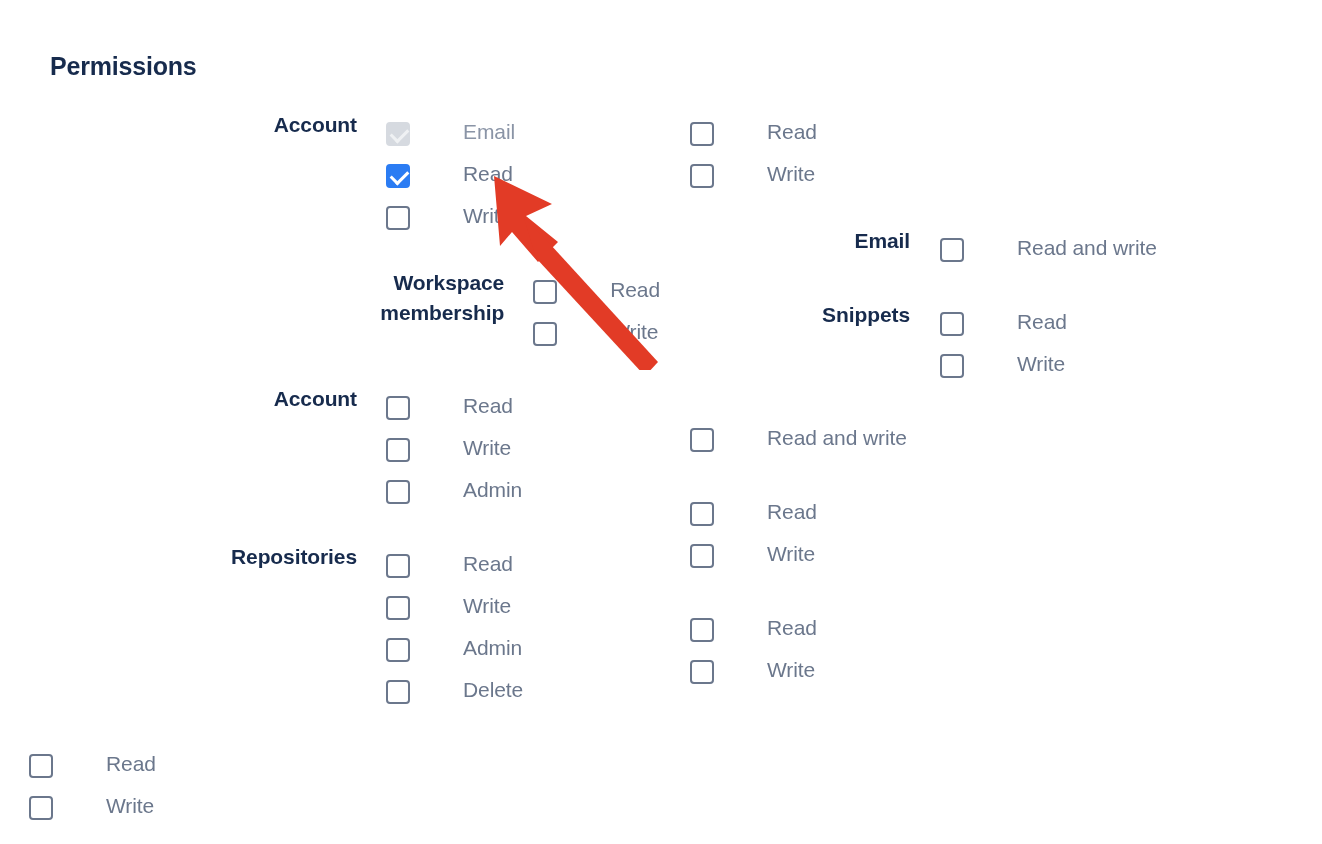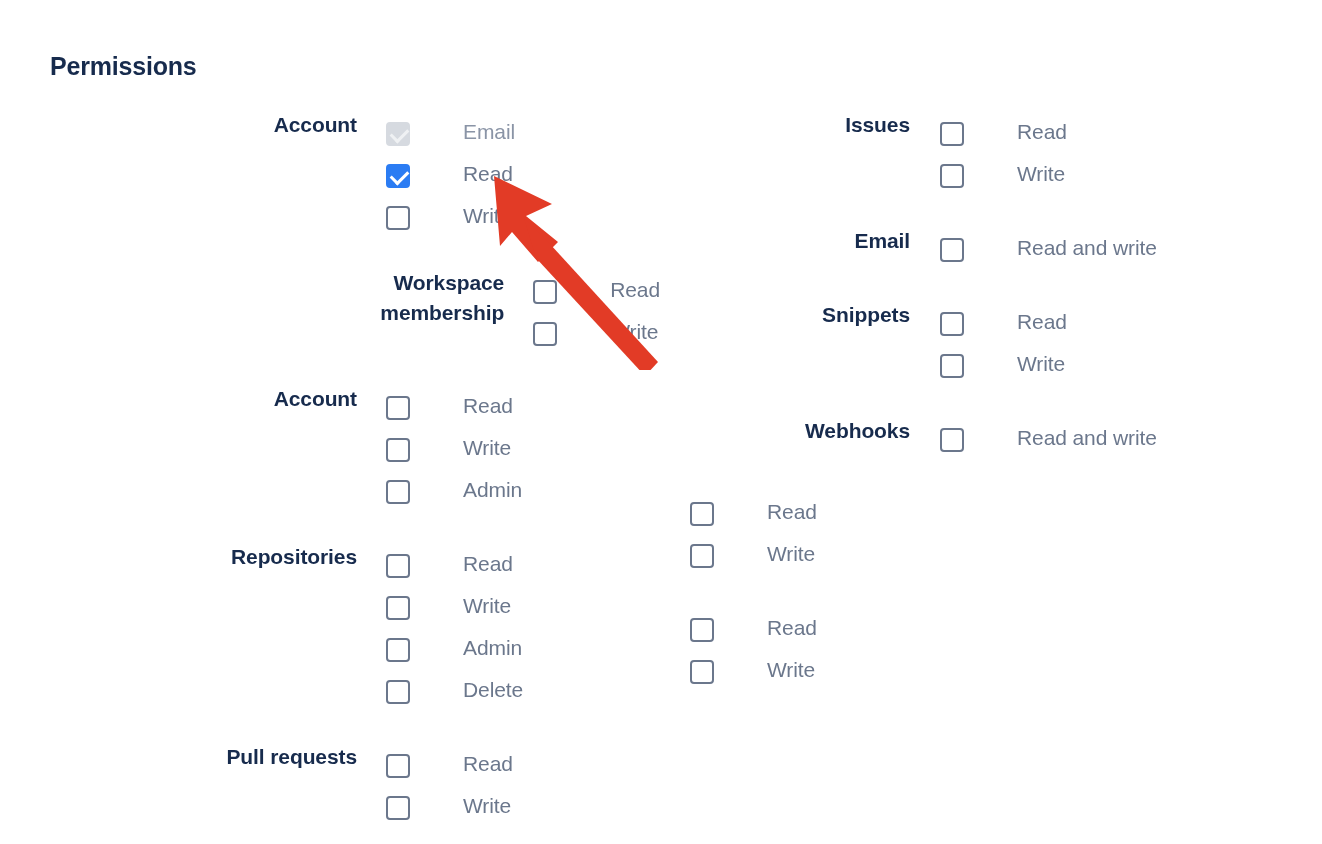--- a/index.html
+++ b/index.html
@@ -215,36 +215,34 @@
               <span class="checkbox"></span>
               <span class="option-label">Admin</span>
             </div>
             <div class="option-row">
               <span class="checkbox"></span>
               <span class="option-label">Delete</span>
             </div>
           </div>
         </div>
         <div class="perm-group">
-          <div class="group-label">Pull requests</div>
           <div class="group-options">
             <div class="option-row">
               <span class="checkbox"></span>
               <span class="option-label">Read</span>
             </div>
             <div class="option-row">
               <span class="checkbox"></span>
               <span class="option-label">Write</span>
             </div>
           </div>
         </div>
       </div>
     <div class="perm-column right">
         <div class="perm-group">
-          <div class="group-label">Issues</div>
           <div class="group-options">
             <div class="option-row">
               <span class="checkbox"></span>
               <span class="option-label">Read</span>
             </div>
             <div class="option-row">
               <span class="checkbox"></span>
               <span class="option-label">Write</span>
             </div>
           </div>
@@ -265,21 +263,20 @@
               <span class="checkbox"></span>
               <span class="option-label">Read</span>
             </div>
             <div class="option-row">
               <span class="checkbox"></span>
               <span class="option-label">Write</span>
             </div>
           </div>
         </div>
         <div class="perm-group">
-          <div class="group-label">Webhooks</div>
           <div class="group-options">
             <div class="option-row">
               <span class="checkbox"></span>
               <span class="option-label">Read and write</span>
             </div>
           </div>
         </div>
         <div class="perm-group">
           <div class="group-options">
             <div class="option-row">

